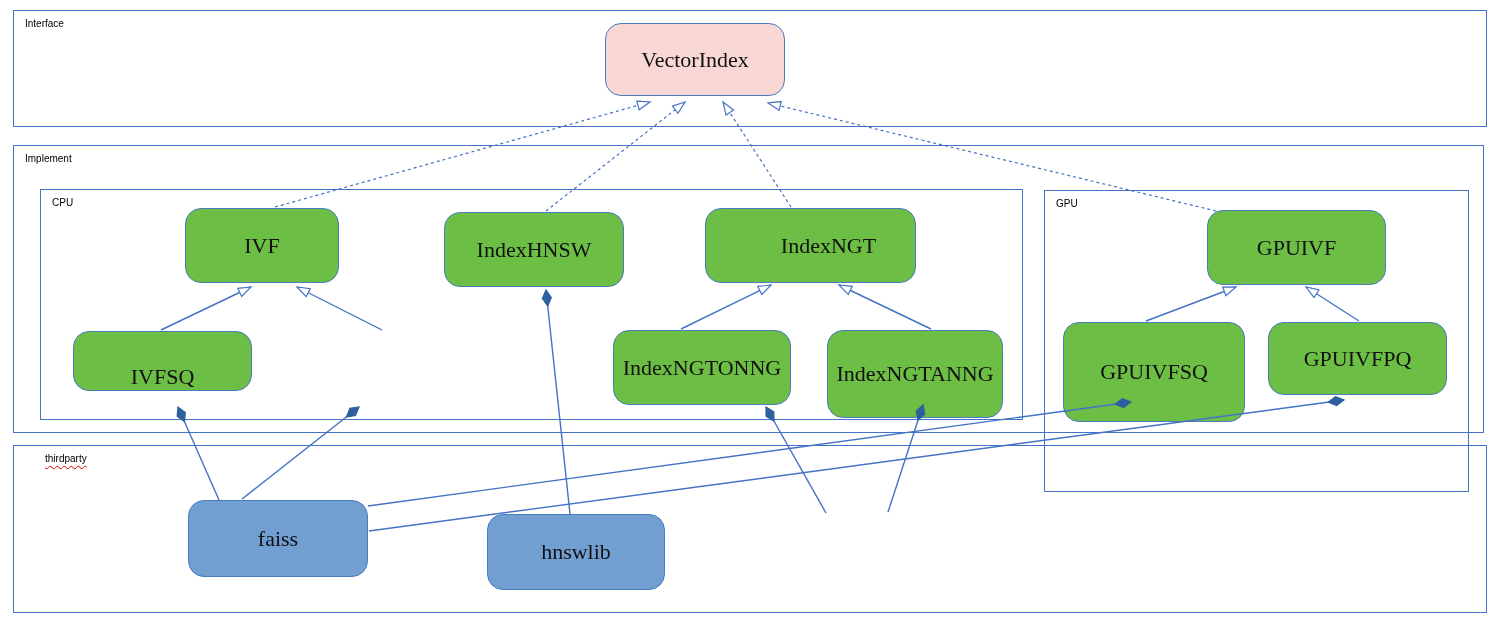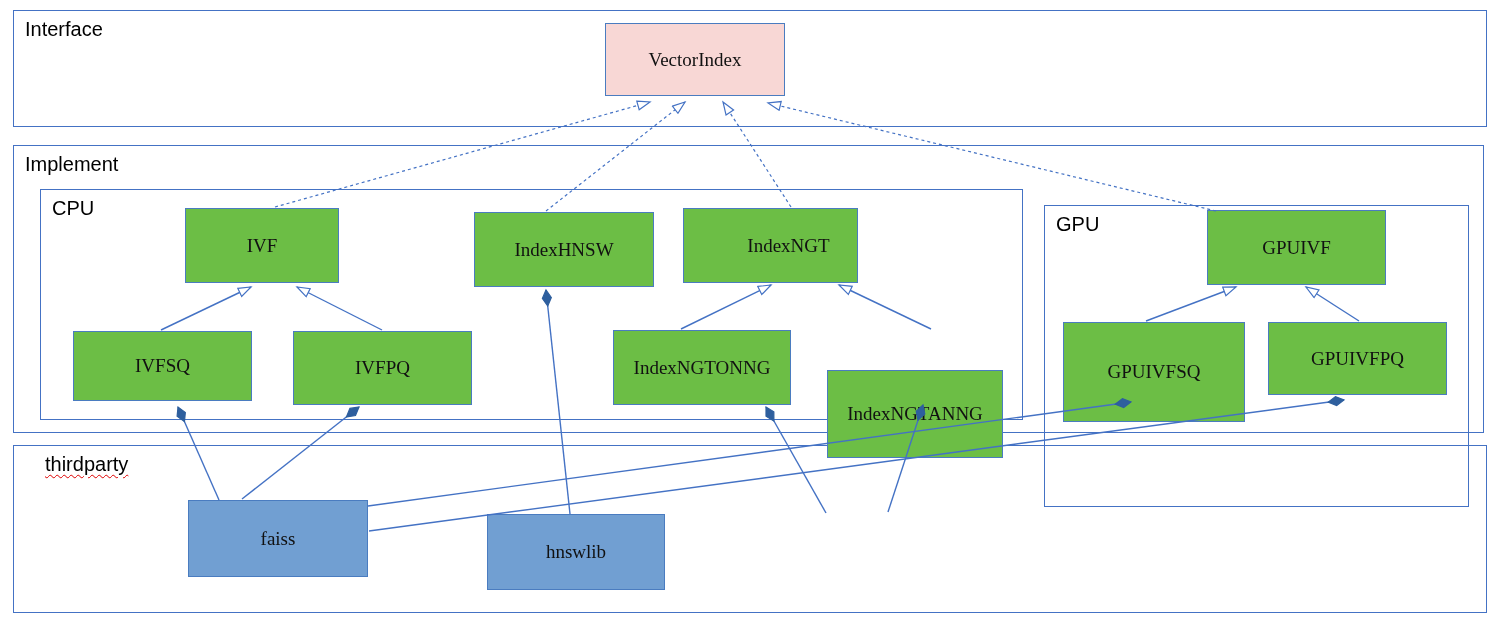--- a/index.html
+++ b/index.html
@@ -13,38 +13,38 @@
   #diagram-root { position: absolute; inset: 0; }
   .group {
     position: absolute;
     border: 1.6px solid #4472c4;
     background: transparent;
     box-sizing: border-box;
   }
   .group-label {
     display: inline-block;
     padding: 7px 0 0 11px;
-    font-size: 20px;
+    font-size: 10px;
     color: #000000;
     line-height: 1.1;
   }
   .group-label.misspell {
     text-decoration: underline wavy #dd0000 1px;
     text-underline-offset: 3px;
   }
   .node {
     position: absolute;
     box-sizing: border-box;
     border: 1.6px solid #4a7cc0;
-    border-radius: 0;
+    border-radius: 16px;
     display: flex;
     align-items: center;
     justify-content: center;
     font-family: "Liberation Serif", serif;
-    font-size: 19px;
+    font-size: 22px;
     color: #111111;
     text-align: center;
   }
   .node.interface { background: #f8d7d5; }
   .node.impl      { background: #6cbe45; }
   .node.third     { background: #719fd2; }
   #edges {
     position: absolute;
     left: 0; top: 0;
     pointer-events: none;
@@ -52,47 +52,44 @@
   .edge { fill: none; stroke: #4472c4; stroke-width: 1.4; }
   .edge.realization { stroke-dasharray: 3 3; stroke-width: 1.2; }
 </style>
 </head>
 <body>
 
 <div id="diagram-root">
     <div class="group" style="left: 13px; top: 10px; width: 1474px; height: 117px; border-color: rgb(68, 114, 196);"><span class="group-label">Interface</span></div>
     <div class="group" style="left: 13px; top: 145px; width: 1471px; height: 288px; border-color: rgb(68, 114, 196);"><span class="group-label">Implement</span></div>
     <div class="group" style="left: 40px; top: 189px; width: 983px; height: 231px; border-color: rgb(68, 114, 196);"><span class="group-label">CPU</span></div>
-    <div class="group" style="left: 1044px; top: 205px; width: 425px; height: 302px; border-color: rgb(68, 114, 196);"><span class="group-label">GPU</span></div>
+    <div class="group" style="left: 1044px; top: 190px; width: 425px; height: 302px; border-color: rgb(68, 114, 196);"><span class="group-label">GPU</span></div>
     <div class="group" style="left: 13px; top: 445px; width: 1474px; height: 168px; border-color: rgb(68, 114, 196); padding-left: 20px;"><span class="group-label misspell">thirdparty</span></div>
     <div class="node interface" style="left: 605px; top: 23px; width: 180px; height: 73px;">
       <span>VectorIndex</span>
     </div>
     <div class="node impl" style="left: 185px; top: 208px; width: 154px; height: 75px;">
       <span>IVF</span>
     </div>
-    <div class="node impl" style="left: 474px; top: 212px; width: 180px; height: 75px;">
+    <div class="node impl" style="left: 444px; top: 212px; width: 180px; height: 75px;">
       <span>IndexHNSW</span>
     </div>
-    <div class="node impl" style="left: 683px; top: 208px; width: 175px; height: 75px; padding-left: 36px;">
+    <div class="node impl" style="left: 705px; top: 208px; width: 211px; height: 75px; padding-left: 36px;">
       <span>IndexNGT</span>
     </div>
     <div class="node impl" style="left: 1171px; top: 210px; width: 179px; height: 75px; margin-left: 36px;">
       <span>GPUIVF</span>
     </div>
-    <div class="node impl" style="left: 73px; top: 331px; width: 179px; height: 70px;">
+    <div class="node impl" style="left: 73px; top: 331px; width: 179px; height: 60px; align-items: flex-end;">
       <span>IVFSQ</span>
-    </div>
-    <div class="node impl" style="left: 293px; top: 331px; width: 179px; height: 74px;">
-      <span>IVFPQ</span>
     </div>
     <div class="node impl" style="left: 613px; top: 330px; width: 178px; height: 75px;">
       <span>IndexNGTONNG</span>
     </div>
-    <div class="node impl" style="left: 827px; top: 330px; width: 176px; height: 88px; margin-top: 40px;">
+    <div class="node impl" style="left: 827px; top: 330px; width: 176px; height: 88px;">
       <span>IndexNGTANNG</span>
     </div>
     <div class="node impl" style="left: 1063px; top: 322px; width: 182px; height: 100px;">
       <span>GPUIVFSQ</span>
     </div>
     <div class="node impl" style="left: 1268px; top: 322px; width: 179px; height: 73px;">
       <span>GPUIVFPQ</span>
     </div>
     <div class="node third" style="left: 188px; top: 500px; width: 180px; height: 77px;">
       <span>faiss</span>

